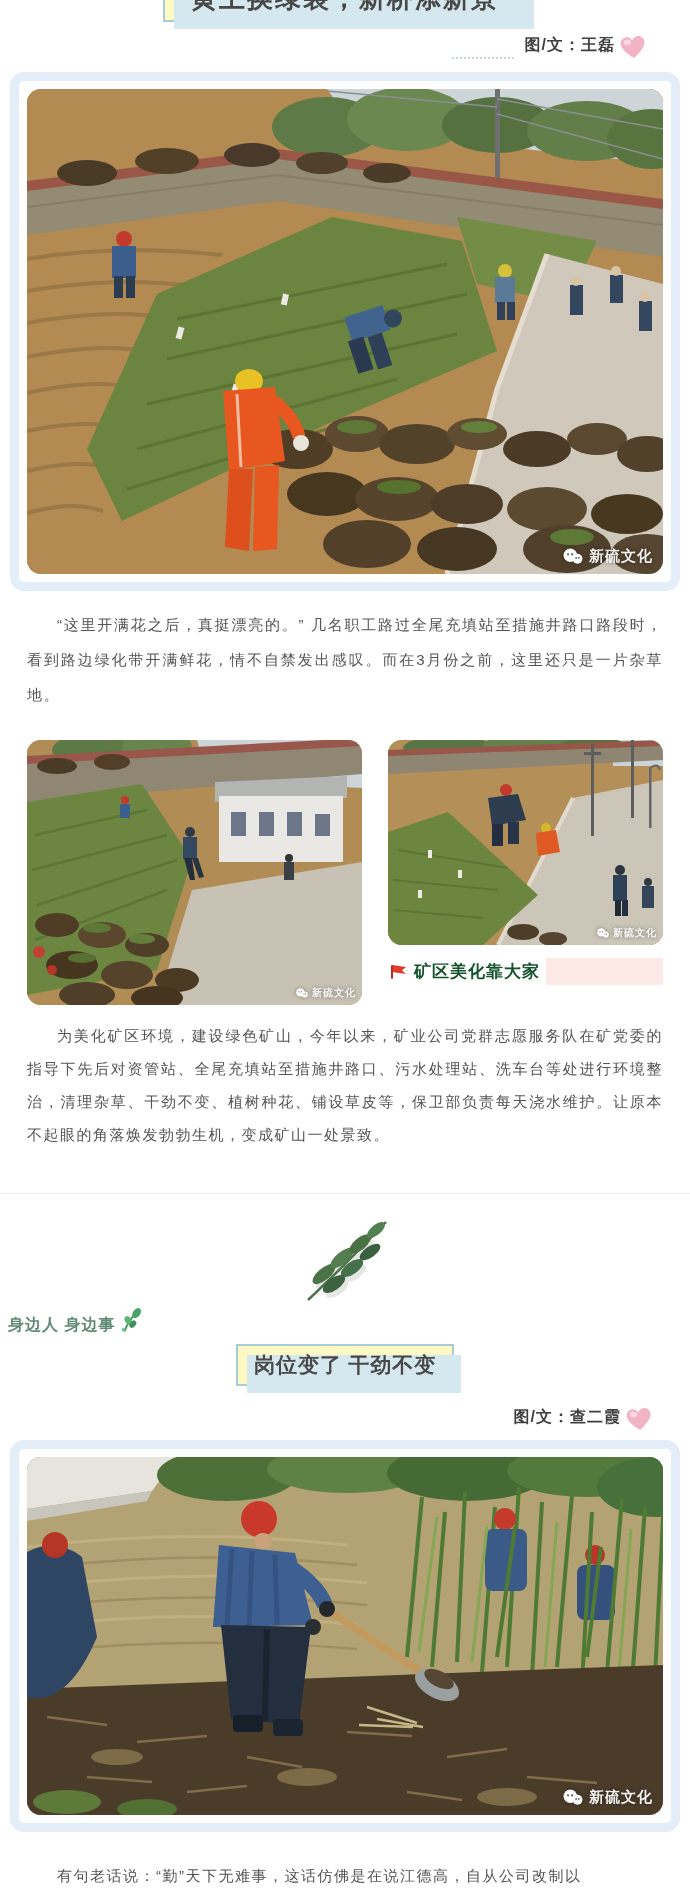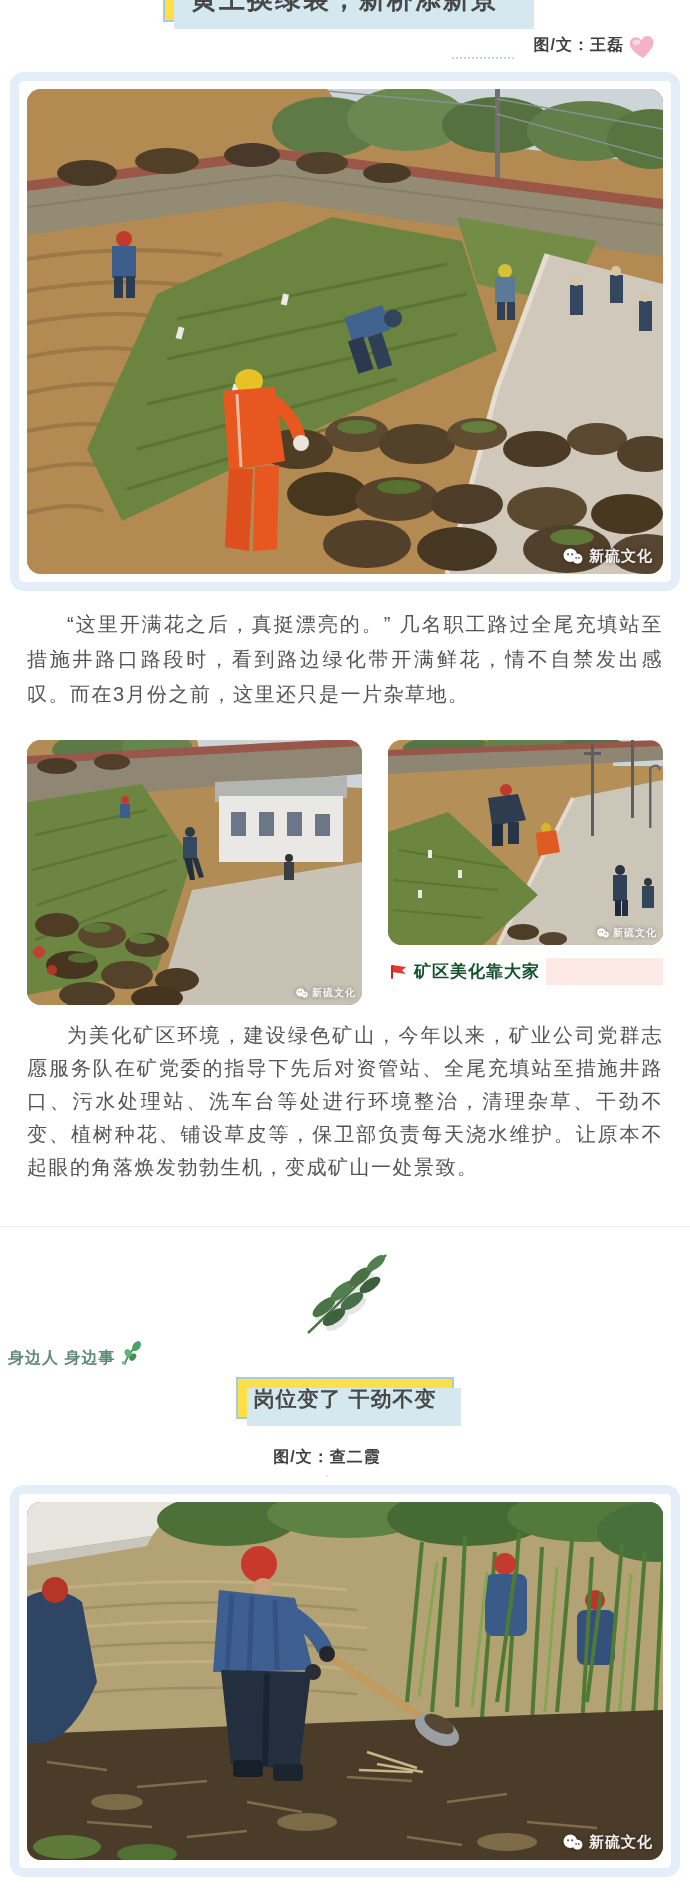--- a/index.html
+++ b/index.html
@@ -4,33 +4,33 @@
 <style>
   html,body{margin:0;padding:0;}
   body{
     width:690px;height:1904px;overflow:hidden;background:#ffffff;
     font-family:"Liberation Sans","DejaVu Sans",sans-serif;
     position:relative;
   }
   .title-wrap{display:flex;justify-content:center;}
   .t1{margin-top:-26px;}
   .title-box{
-    position:relative;z-index:0;background:#fde047;border:2px solid #a6cbd9;
+    position:relative;z-index:0;background:#fef9c3;border:2px solid #a6cbd9;
     padding:10px 26px 8px;font-size:26px;line-height:1;font-weight:bold;
-    color:#484848;letter-spacing:2px;white-space:nowrap;
+    color:#484848;letter-spacing:2px;white-space:nowrap;font-family:Liberation Serif, serif;
   }
   .title-box::after{
     content:"";position:absolute;z-index:-1;left:9px;top:9px;right:-9px;bottom:-9px;
     background:#d5e8f0;
   }
   .t2{margin-top:8px;}
   .t2 .title-box{font-size:21px;padding:9px 16px 8px;letter-spacing:1px;}
   .byline{
     display:flex;justify-content:flex-end;align-items:center;gap:3px;
-    padding-right:33px;margin-top:8px;height:30px;position:relative;
+    padding-right:42px;margin-top:8px;height:30px;position:relative;
     font-size:16px;font-weight:600;color:#3f3f3f;letter-spacing:1px;
   }
   .byline .heart-svg{width:30px;height:26px;transform:rotate(-6deg);margin-top:4px;}
   .dashes{position:absolute;left:452px;bottom:1px;width:62px;height:0;border-bottom:2px dotted #c3d8e9;}
   .photo-card{
     margin:12px 10px 0;border:9px solid #e3eef9;border-radius:14px;
     background:#ffffff;padding:8px;
   }
   .photo{position:relative;overflow:hidden;border-radius:14px;background:#b29060;}
   .photo svg.scene{display:block;width:100%;height:100%;}
@@ -40,21 +40,21 @@
   .photo-c{width:275px;height:205px;}
   .wm{
     position:absolute;right:10px;bottom:8px;display:flex;align-items:center;gap:5px;
     color:rgba(255,255,255,.93);font-size:15px;letter-spacing:1px;
     text-shadow:0 0 4px rgba(0,0,0,.45);font-weight:600;
   }
   .wm svg{width:22px;height:18px;filter:drop-shadow(0 0 2px rgba(0,0,0,.35));}
   .wm.small{font-size:10px;gap:3px;right:6px;bottom:5px;}
   .wm.small svg{width:14px;height:11px;}
   .para{
-    margin:16px 27px 0;font-size:20px;line-height:35px;letter-spacing:1.5px;
+    margin:16px 27px 0;font-size:15px;line-height:35px;letter-spacing:1.5px;
     color:#545454;text-align:justify;text-indent:2em;
   }
   .para.p2{line-height:33px;margin-top:14px;}
   .para.p-bottom{margin-top:26px;}
   .photo-row{margin:28px 27px 0;display:flex;gap:26px;align-items:flex-start;}
   .right-col{width:275px;flex:none;display:flex;flex-direction:column;}
   .caption-row{margin-top:13px;height:27px;display:flex;align-items:center;gap:6px;}
   .flag-svg{width:20px;height:20px;flex:none;}
   .caption-text{color:#14532d;font-size:17px;font-weight:bold;letter-spacing:1px;white-space:nowrap;}
   .pink-fill{flex:1;height:100%;background:#fdeae7;}
@@ -387,21 +387,21 @@
       <circle cx="5" cy="24" r="2" fill="#6fc289"></circle>
     </svg>
   </div>
 
   <div class="title-wrap t2">
     <div class="title-box">
       <span>岗位变了 干劲不变</span>
     </div>
   </div>
 
-  <div class="byline" style="margin-top:28px;padding-right:36px;flex-direction:column;">
+  <div class="byline" style="margin-top:16px;padding-right:36px;">
     <span>图/文：查二霞</span>
     <svg class="heart-svg" viewBox="0 0 32 28">
       <path d="M16 26 C4 17 1 10 4.5 5.5 C8 1 14 2.5 16 7 C18 2.5 24 1 27.5 5.5 C31 10 28 17 16 26Z" fill="#f3b3c6"></path>
       <ellipse cx="10.5" cy="8.5" rx="4" ry="3" fill="#fbd9e4"></ellipse>
     </svg>
   </div>
 
   <div class="photo-card" style="margin-top:8px;">
     <div class="photo photo-d">
       <svg class="scene" viewBox="0 0 636 358" preserveAspectRatio="none">

